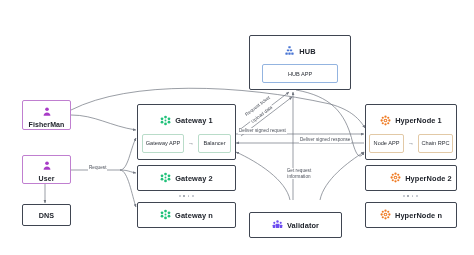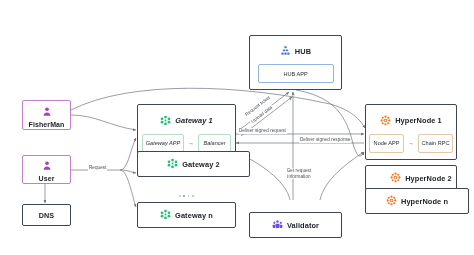--- a/index.html
+++ b/index.html
@@ -106,21 +106,21 @@
         <path d="M4.5 21c0-4.1 3.4-7 7.5-7s7.5 2.9 7.5 7z" fill="#a83bc7"></path>
       </svg>
     </span>
     <span class="ttl">User</span>
   </div>
 
   <div class="node plain" style="left:22px;top:204px;width:49px;height:22px;">
     <span class="ttl">DNS</span>
   </div>
 
-  <div class="node" style="left:137px;top:104px;width:99px;height:56px;font-style:italic;">
+  <div class="node" style="left:137px;top:104px;width:99px;height:56px;">
     <div class="hdr">
       <span class="ic">
         <svg width="11" height="11" viewBox="0 0 24 24">
           <g fill="#21c17a">
             <circle cx="12" cy="4.4" r="3"></circle>
             <circle cx="12" cy="19.6" r="3"></circle>
             <circle cx="4.4" cy="8.2" r="3"></circle>
             <circle cx="19.6" cy="8.2" r="3"></circle>
             <circle cx="4.4" cy="15.8" r="3"></circle>
             <circle cx="19.6" cy="15.8" r="3"></circle>
@@ -131,21 +131,21 @@
       </span>
       <span class="ttl">Gateway 1</span>
     </div>
     <div class="subrow">
       <span class="chip" style="width:42px;">Gateway APP</span>
       <span class="arrowmini">→</span>
       <span class="chip" style="width:33px;">Balancer</span>
     </div>
   </div>
 
-  <div class="node" style="left:137px;top:151px;width:113px;height:26px;text-align:right;">
+  <div class="node" style="left:137px;top:165px;width:99px;height:26px;text-align:right;">
     <div class="hdr">
       <span class="ic">
         <svg width="11" height="11" viewBox="0 0 24 24">
           <g fill="#21c17a">
             <circle cx="12" cy="4.4" r="3"></circle>
               <circle cx="12" cy="19.6" r="3"></circle>
             <circle cx="4.4" cy="8.2" r="3"></circle>
               <circle cx="19.6" cy="8.2" r="3"></circle>
             <circle cx="4.4" cy="15.8" r="3"></circle>
               <circle cx="19.6" cy="15.8" r="3"></circle>
@@ -178,21 +178,21 @@
               <circle cx="19.6" cy="15.8" r="3"></circle>
           </g>
           <circle cx="12" cy="12" r="3.4" fill="#fff"></circle>
           <circle cx="12" cy="12" r="2.1" fill="#21c17a"></circle>
         </svg>
       </span>
       <span class="ttl">Gateway n</span>
     </div>
   </div>
 
-  <div class="node" style="left:249px;top:35px;width:93px;height:55px;">
+  <div class="node" style="left:249px;top:35px;width:102px;height:55px;">
     <div class="hdr">
       <span class="ic">
         <svg width="11" height="11" viewBox="0 0 24 24">
           <g fill="#4a76d4">
             <rect x="9.4" y="2.5" width="5.2" height="4.4" rx="1"></rect>
             <rect x="3" y="16.6" width="5.2" height="4.4" rx="1"></rect>
             <rect x="9.4" y="16.6" width="5.2" height="4.4" rx="1"></rect>
             <rect x="15.8" y="16.6" width="5.2" height="4.4" rx="1"></rect>
             <rect x="6.2" y="9.6" width="5.2" height="4.2" rx="1"></rect>
             <rect x="12.6" y="9.6" width="5.2" height="4.2" rx="1"></rect>
@@ -273,21 +273,21 @@
     </div>
   </div>
 
   <div class="dots" style="left:403px;top:195px;">
     <i></i>
       <i class="on"></i>
       <i></i>
       <i></i>
   </div>
 
-  <div class="node" style="left:365px;top:188px;width:104px;height:26px;">
+  <div class="node" style="left:365px;top:202px;width:92px;height:26px;">
     <div class="hdr">
       <span class="ic">
         <svg width="11" height="11" viewBox="0 0 24 24">
           <g fill="#ef7a22">
             <circle cx="12" cy="3.6" r="2.5"></circle>
               <circle cx="12" cy="20.4" r="2.5"></circle>
             <circle cx="3.6" cy="12" r="2.5"></circle>
               <circle cx="20.4" cy="12" r="2.5"></circle>
             <circle cx="6" cy="6" r="2.3"></circle>
               <circle cx="18" cy="6" r="2.3"></circle>

